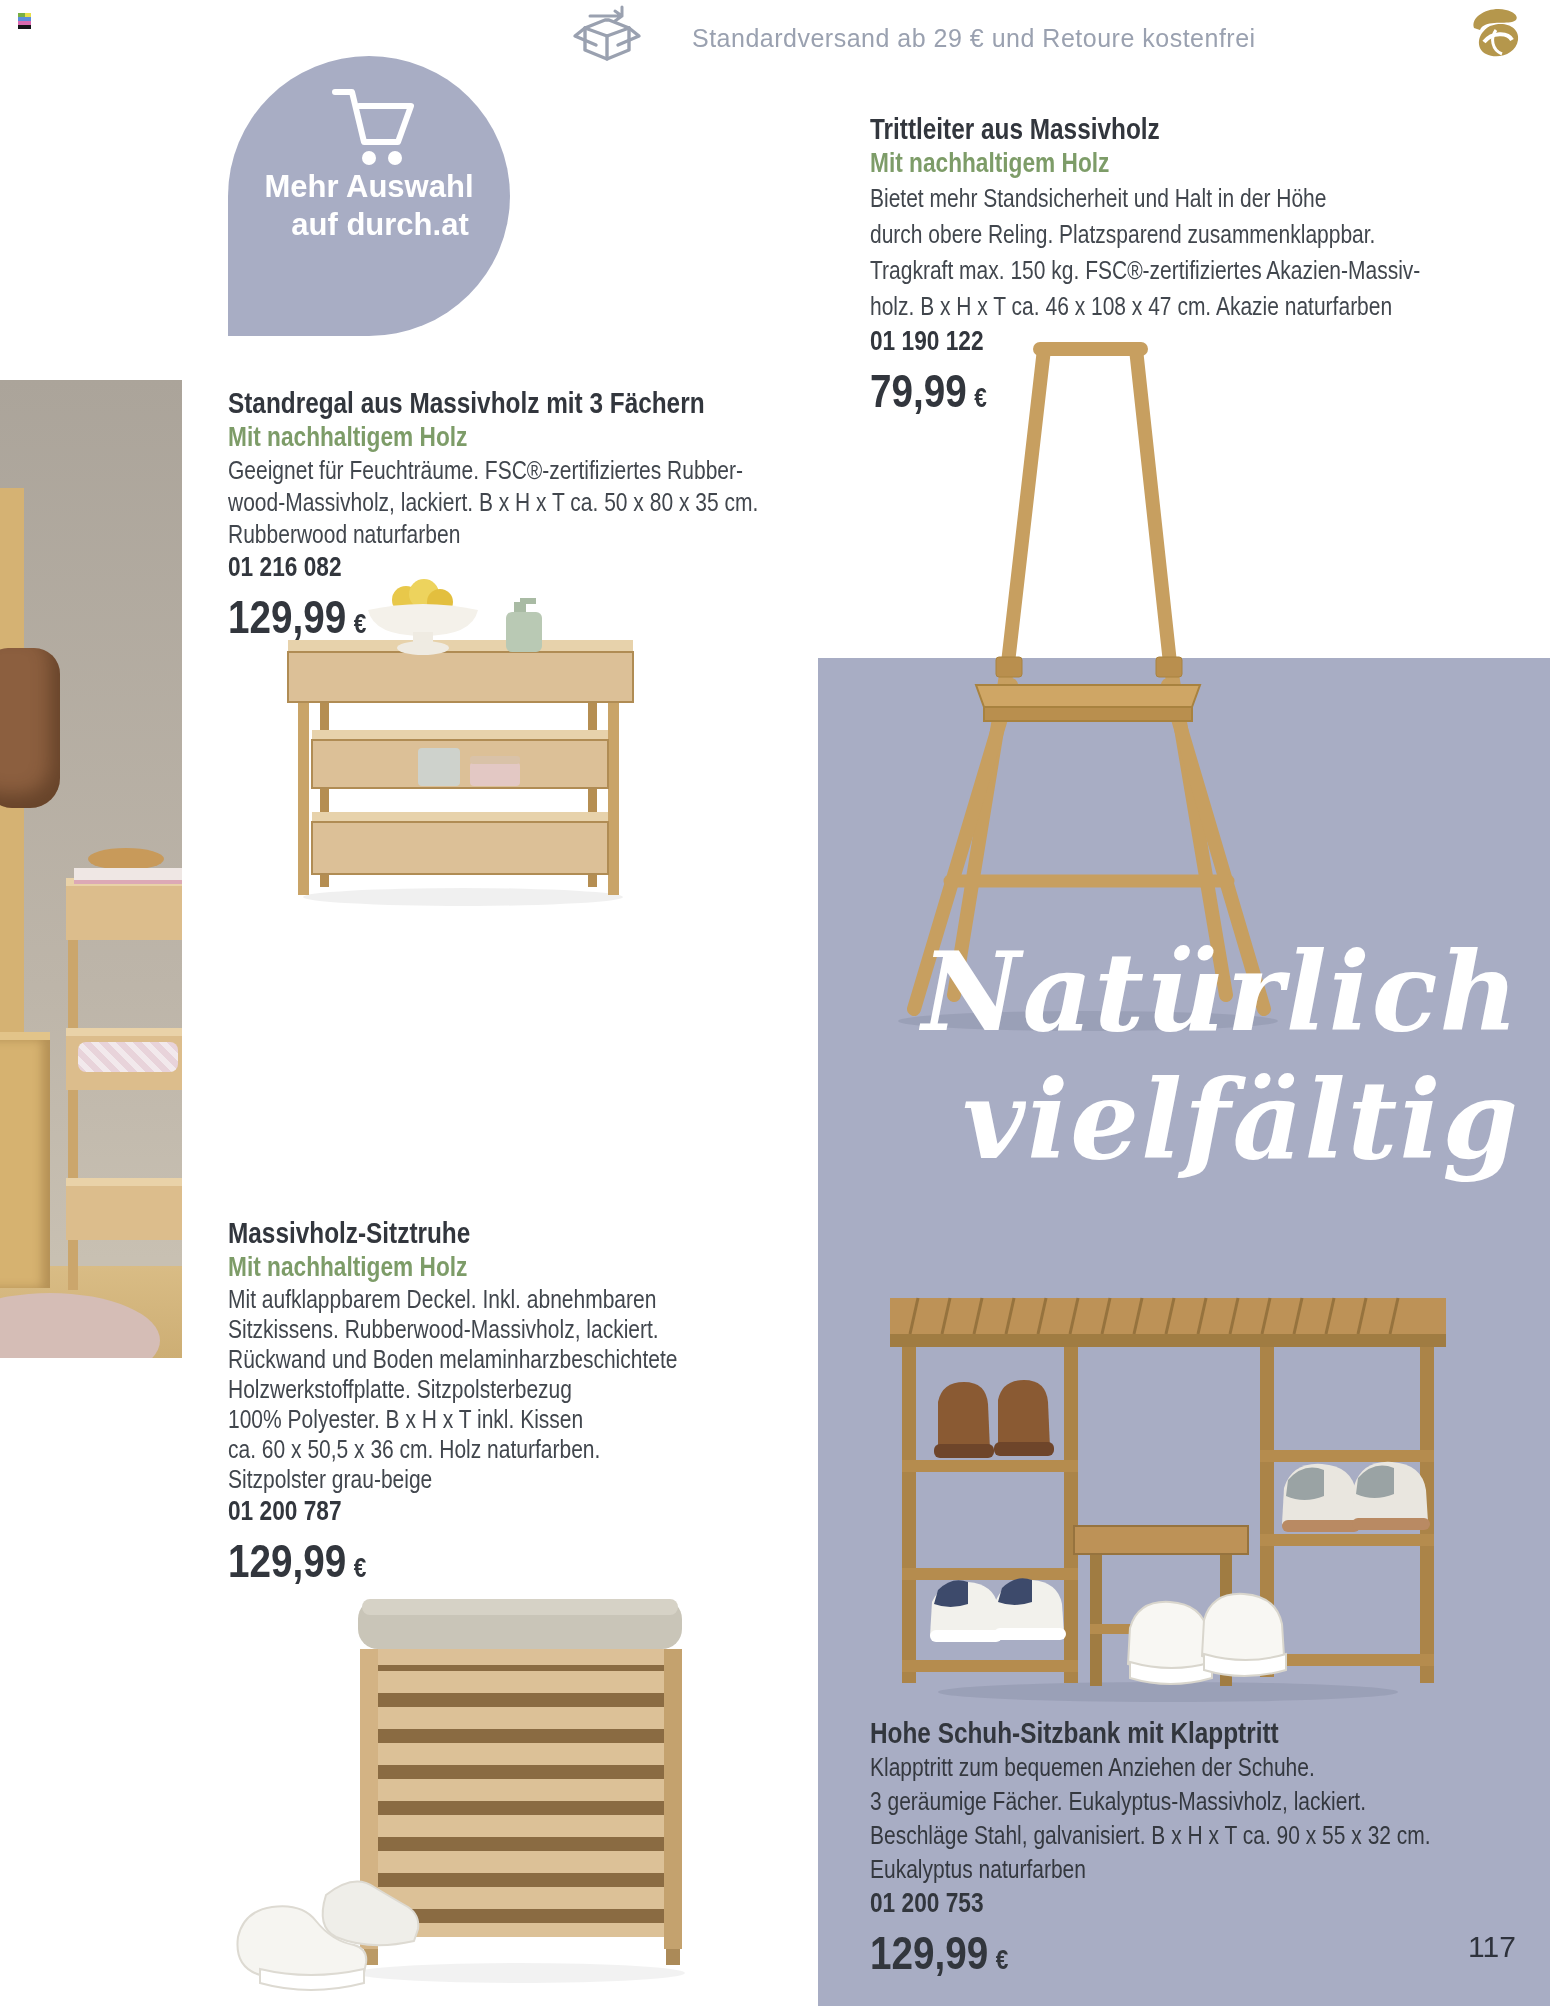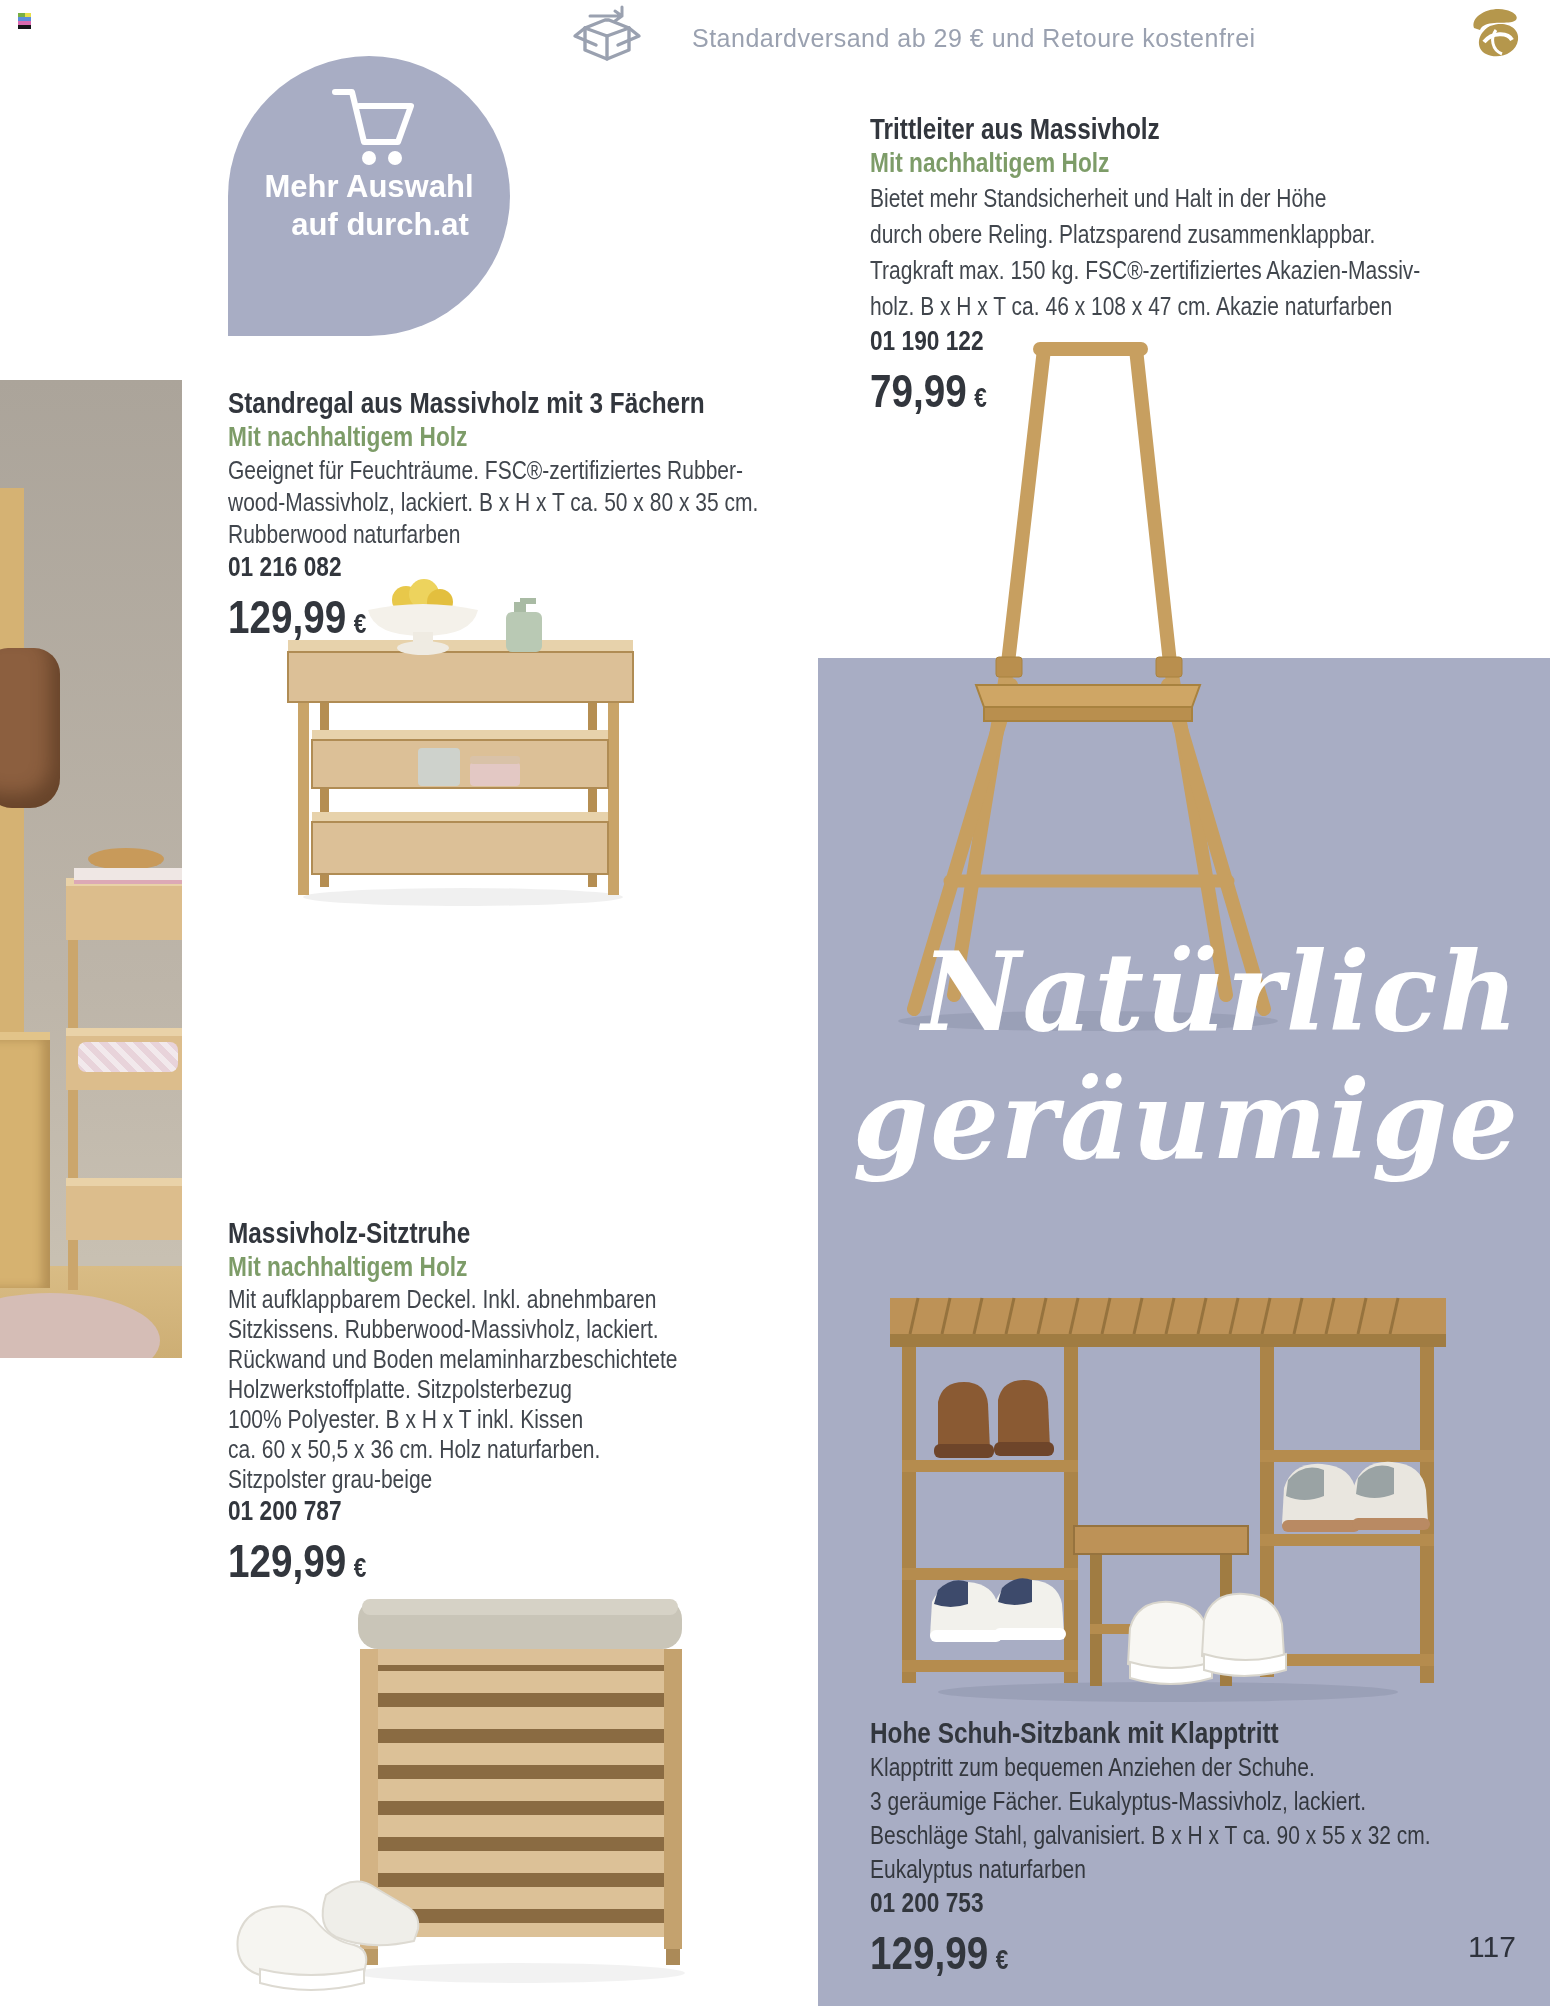--- a/index.html
+++ b/index.html
@@ -118,21 +118,21 @@
     <div class="badge-text">
       <div class="l1">Mehr Auswahl</div>
       <div class="l2">auf durch.at</div>
     </div>
   </div>
 
   <div class="panel"></div>
 
   <div class="overlay-script">
     <div>Natürlich</div>
-    <div>geräumige</div>
+    <div>vielfältig</div>
   </div>
 
   <div class="photo">
     <div class="floor"></div>
     <div class="rug"></div>
     <div class="rackpost"></div>
     <div class="bag"></div>
     <div class="chest"></div>
     <div class="shelf">
       <div class="leg" style="left:2px"></div>

